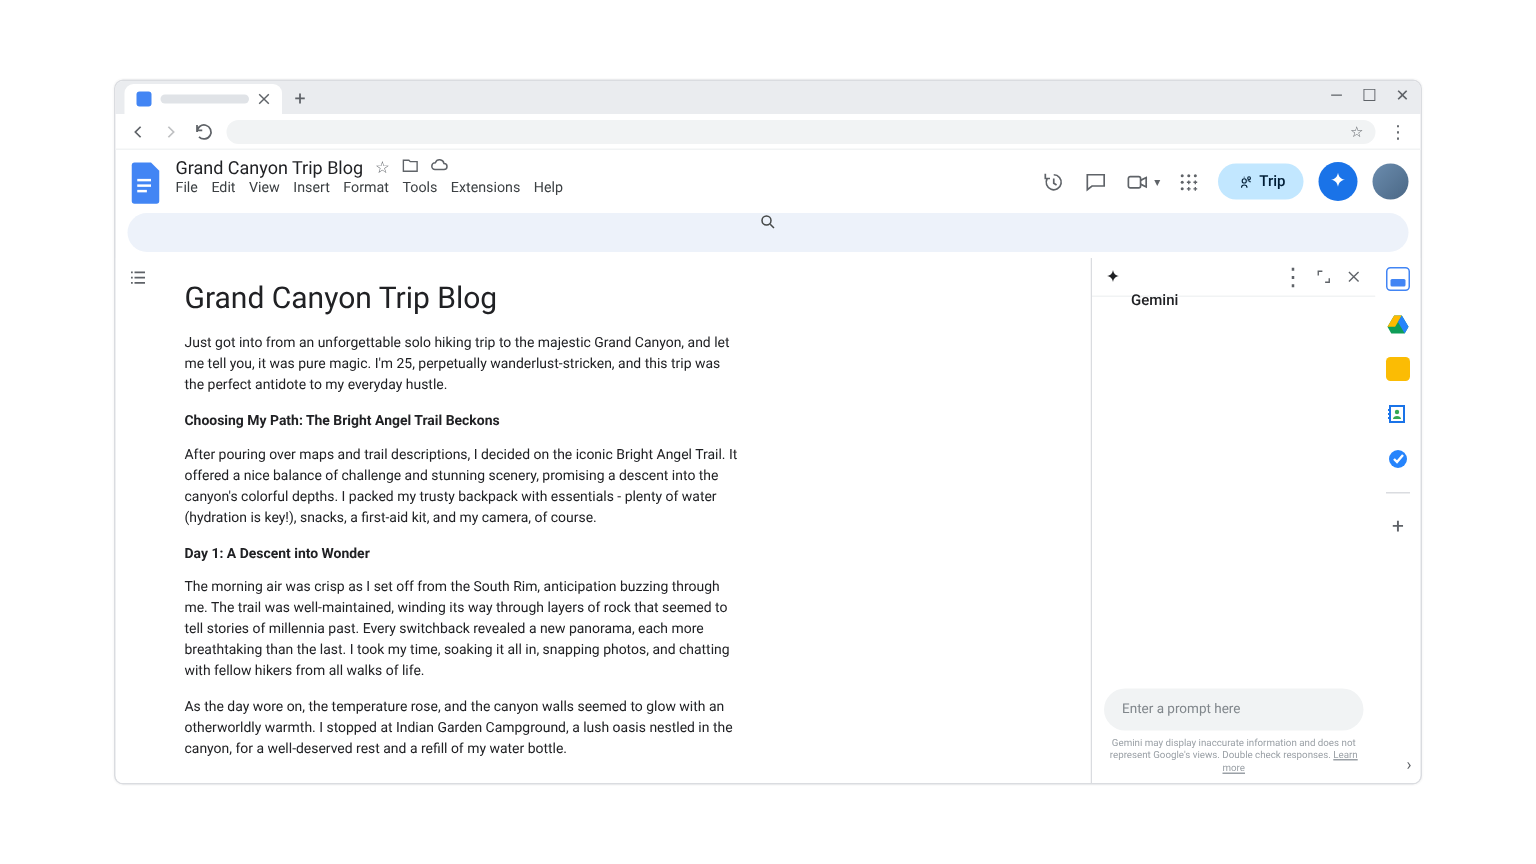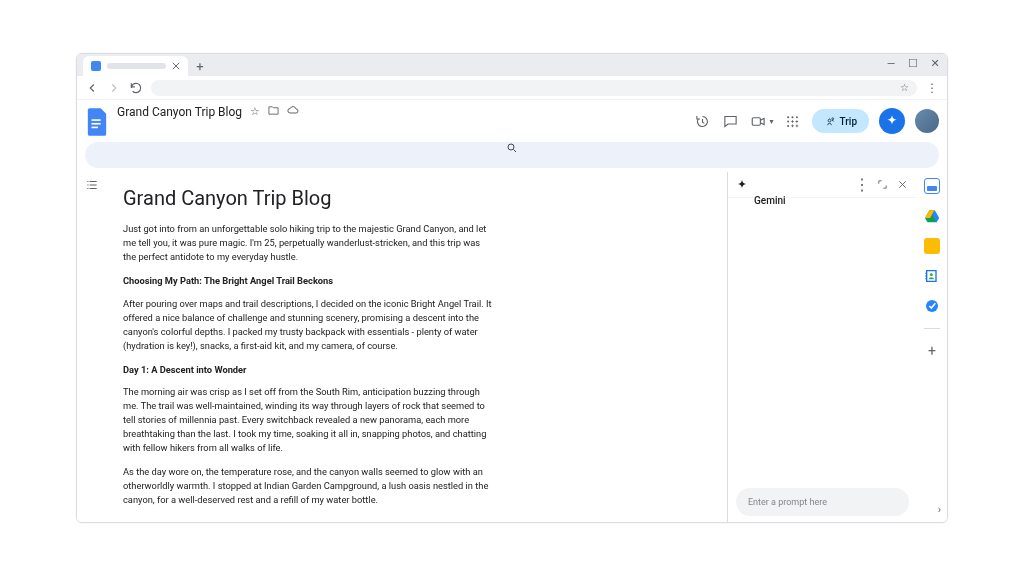--- a/index.html
+++ b/index.html
@@ -353,20 +353,30 @@
           <svg width="11" height="11" viewBox="0 0 24 24">
               <path d="M10 4H2v16h20V6H12l-2-2z" fill="none" stroke="#5f6368" stroke-width="2"></path>
             </svg>
         </span>
         <span class="title-mini-icon">
           <svg width="12" height="12" viewBox="0 0 24 24">
               <path d="M6 18h12a4 4 0 0 0 0-8 6 6 0 0 0-11.5-1A4.5 4.5 0 0 0 6 18z" fill="none" stroke="#5f6368" stroke-width="2"></path>
             </svg>
         </span>
       </div>
+      <div class="menu-line">
+        <span class="menu-item">File</span>
+        <span class="menu-item">Edit</span>
+        <span class="menu-item">View</span>
+        <span class="menu-item">Insert</span>
+        <span class="menu-item">Format</span>
+        <span class="menu-item">Tools</span>
+        <span class="menu-item">Extensions</span>
+        <span class="menu-item">Help</span>
+      </div>
     </div>
     <div class="header-right">
       <div class="hdr-icon">
         <svg viewBox="0 0 24 24">
             <path d="M12 4a8 8 0 1 1-7 4M3 3v5h5M12 8v5l3 2" stroke="#5f6368" stroke-width="1.8" fill="none"></path>
           </svg>
       </div>
       <div class="hdr-icon">
         <svg viewBox="0 0 24 24">
             <path d="M3 4h18v12H8l-5 4V4z" stroke="#5f6368" stroke-width="1.8" fill="none"></path>
@@ -526,20 +536,24 @@
         </div>
         <div class="gem-icon">
           <svg viewBox="0 0 24 24" width="11" height="11">
               <path d="M5 5l14 14M19 5L5 19" stroke="#5f6368" stroke-width="2"></path>
             </svg>
         </div>
       </div>
       <div class="gem-body"></div>
       <div class="gem-footer">
         <div class="prompt-box">Enter a prompt here</div>
+        <div class="disclaimer">
+          <span>Gemini may display inaccurate information and does not represent Google's views. Double check responses.</span>
+          <span class="lm">Learn more</span>
+        </div>
       </div>
     </div>
 
     <div class="sidegroup">
       <div class="siderail">
         <div class="rail-icon rail-cal"></div>
         <div class="rail-icon">
           <svg width="16" height="14" viewBox="0 0 24 22">
               <path d="M8 2h8l7 12-4 7H5l-4-7L8 2z" fill="#0f9d58"></path>
               <path d="M8 2l-7 12h8l7-12H8z" fill="#ffba00"></path>

